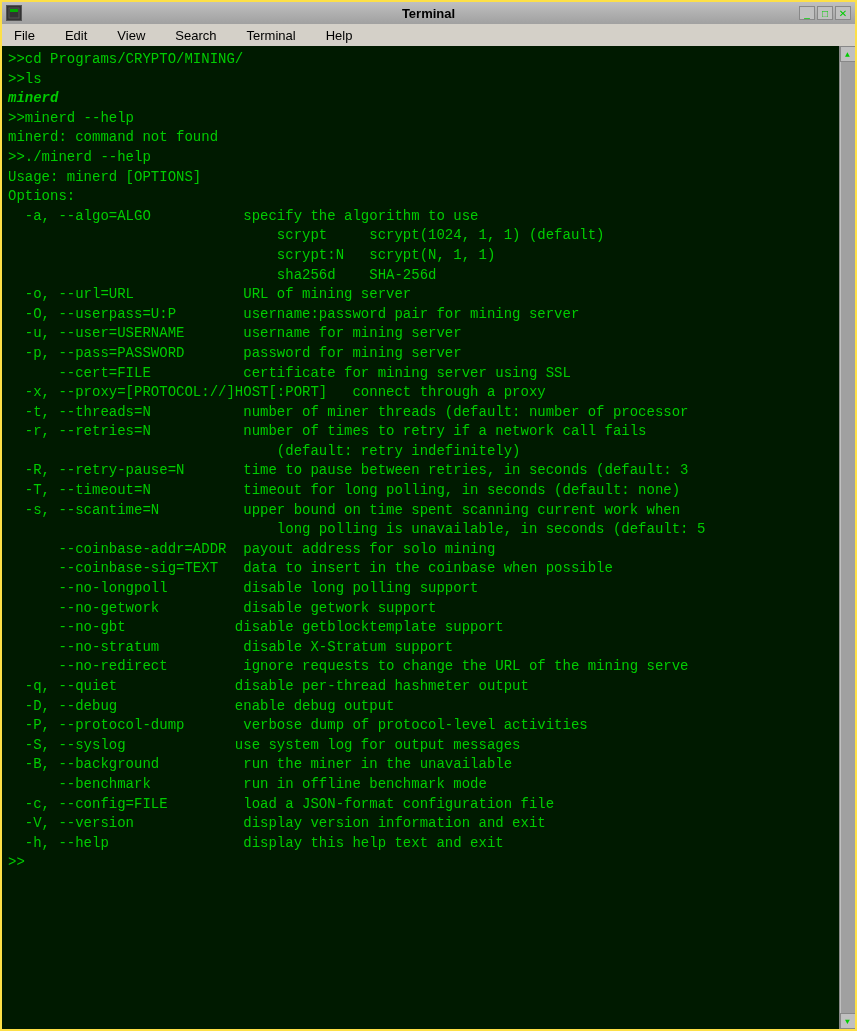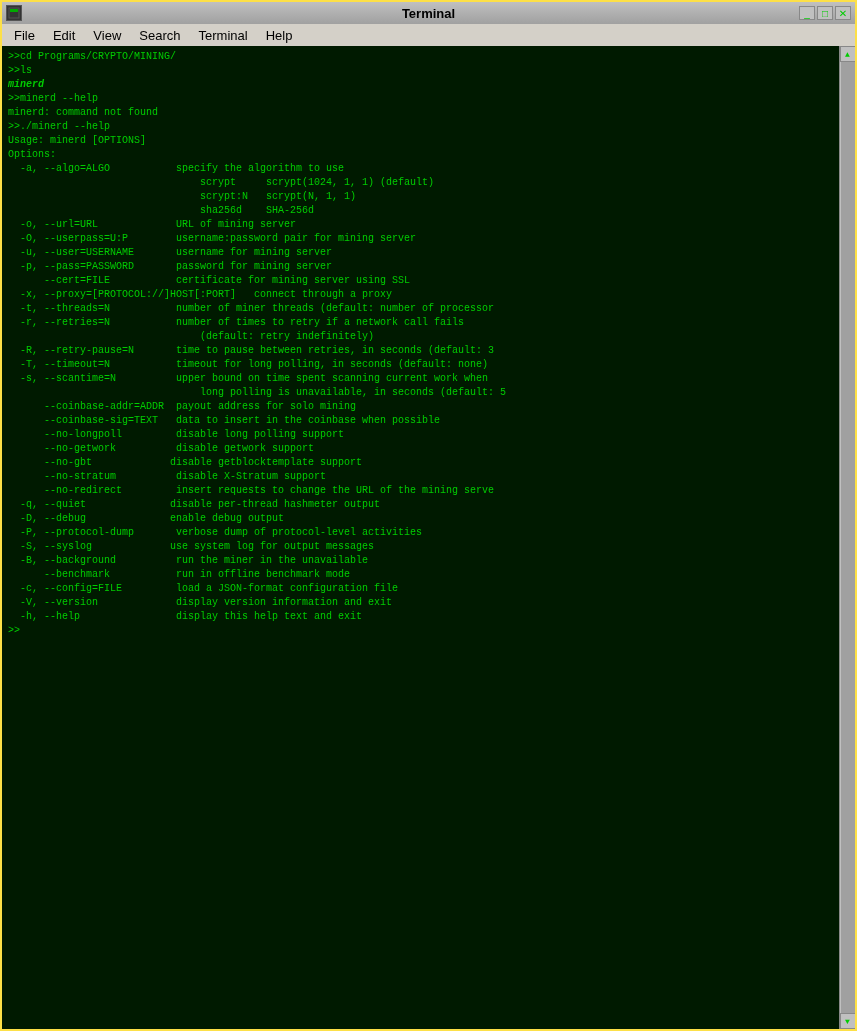--- a/index.html
+++ b/index.html
@@ -79,38 +79,38 @@
       font-family: Arial, sans-serif;
     }
 
     .menubar {
       background: #d4d0c8;
       height: 22px;
       display: flex;
       align-items: center;
       padding: 0 4px;
       flex-shrink: 0;
-      gap: 2px;
+      gap: 14px;
     }
 
     .menu-item {
       padding: 2px 8px;
       font-family: Arial, sans-serif;
       font-size: 13px;
       color: #000;
       cursor: pointer;
     }
 
     .terminal-body {
       background: #001a00;
       flex: 1;
       padding: 4px 6px;
       overflow: hidden;
       line-height: 1.4;
-      font-size: 10px;
+      font-size: 14px;
     }
 
     .line {
       white-space: pre;
       color: #00cc00;
     }
 
     .bold {
       font-weight: bold;
       font-style: italic;
@@ -213,21 +213,21 @@
         <div class="line">  -R, --retry-pause=N       time to pause between retries, in seconds (default: 3</div>
         <div class="line">  -T, --timeout=N           timeout for long polling, in seconds (default: none)</div>
         <div class="line">  -s, --scantime=N          upper bound on time spent scanning current work when</div>
         <div class="line">                                long polling is unavailable, in seconds (default: 5</div>
         <div class="line">      --coinbase-addr=ADDR  payout address for solo mining</div>
         <div class="line">      --coinbase-sig=TEXT   data to insert in the coinbase when possible</div>
         <div class="line">      --no-longpoll         disable long polling support</div>
         <div class="line">      --no-getwork          disable getwork support</div>
         <div class="line">      --no-gbt             disable getblocktemplate support</div>
         <div class="line">      --no-stratum          disable X-Stratum support</div>
-        <div class="line">      --no-redirect         insert requests to change the URL of the mining serve</div>
+        <div class="line">      --no-redirect         ignore requests to change the URL of the mining serve</div>
         <div class="line">  -q, --quiet              disable per-thread hashmeter output</div>
         <div class="line">  -D, --debug              enable debug output</div>
         <div class="line">  -P, --protocol-dump       verbose dump of protocol-level activities</div>
         <div class="line">  -S, --syslog             use system log for output messages</div>
         <div class="line">  -B, --background          run the miner in the unavailable</div>
         <div class="line">      --benchmark           run in offline benchmark mode</div>
         <div class="line">  -c, --config=FILE         load a JSON-format configuration file</div>
         <div class="line">  -V, --version             display version information and exit</div>
         <div class="line">  -h, --help                display this help text and exit</div>
         <div class="line"></div>

